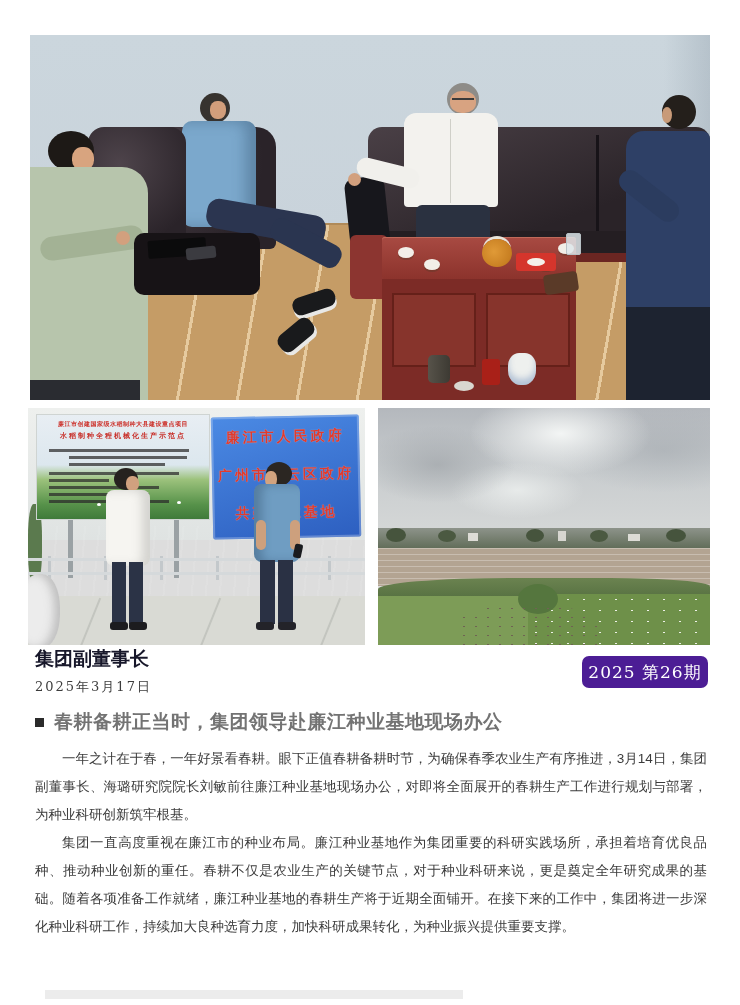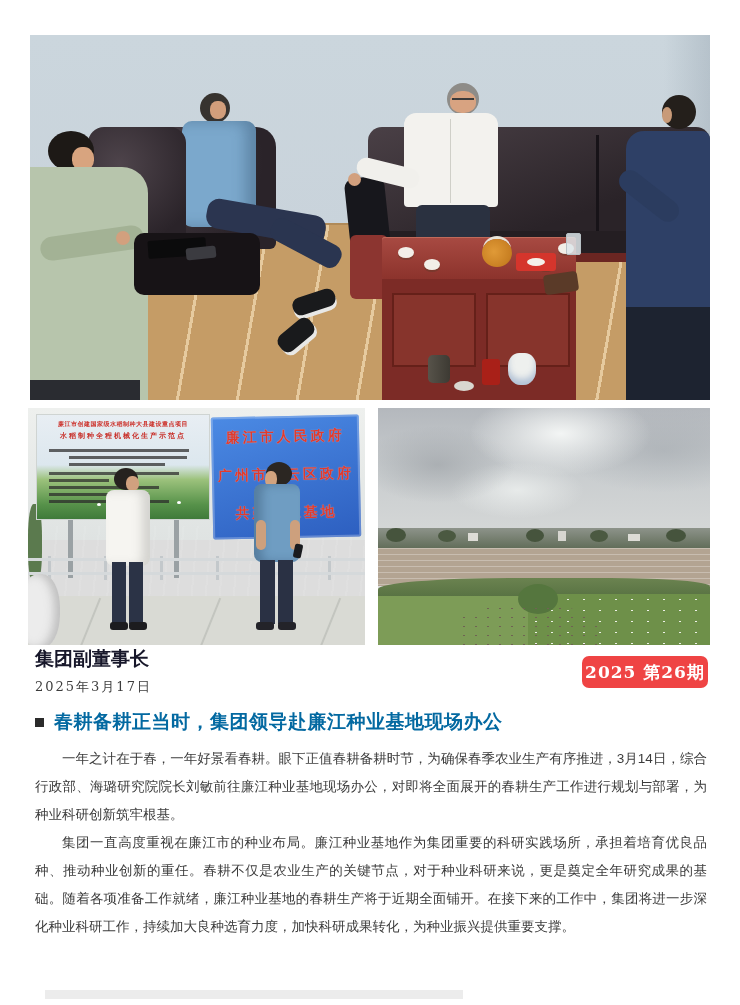--- a/index.html
+++ b/index.html
@@ -16,26 +16,26 @@
     background-image:repeating-linear-gradient(100deg,rgba(236,210,168,.0) 0 56px,rgba(236,210,168,.85) 56px 59px);}
   .cushion{background:radial-gradient(circle at 32% 28%,#4e444b 0%,#2a2329 70%);}
   .cup{width:16px;height:11px;background:#f2efe8;border-radius:50%;box-shadow:0 2px 0 rgba(80,60,40,.35);}
   
   .bar{position:absolute;height:3px;background:rgba(42,42,42,.72);}
   .sign-line{left:0;width:100%;text-align:center;font-weight:bold;font-size:14px;color:#e23a2c;
              letter-spacing:3px;text-shadow:0 0 1px rgba(255,255,255,.55);font-family:"Liberation Sans",sans-serif;}
   
   .dept{left:35px;top:646px;font-family:"DejaVu Serif",serif;font-weight:bold;font-size:19px;color:#17172a;}
   .pubdate{left:35px;top:678px;font-family:"DejaVu Serif",serif;font-size:13px;color:#3c3c3c;letter-spacing:2px;}
-  .badge{left:582px;top:656px;width:126px;height:32px;background:#ef4444;border-radius:7px;
-         color:#fff;font-family:"DejaVu Serif",serif;font-weight:bold;font-size:17px;line-height:32px;
+  .badge{left:582px;top:656px;width:126px;height:32px;background:#4c1d95;border-radius:7px;
+         color:#fff;font-family:"DejaVu Serif",serif;font-weight:normal;font-size:17px;line-height:32px;
          text-align:center;letter-spacing:1px;}
   .title-row{left:35px;top:709px;display:flex;align-items:center;z-index:3;}
   .bullet{width:9px;height:9px;background:#2b2b2b;margin-right:10px;flex:0 0 auto;}
-  .title-text{font-size:19px;font-weight:bold;color:#0369a1;letter-spacing:.5px;}
+  .title-text{font-size:19px;font-weight:bold;color:#737373;letter-spacing:.5px;}
   .bodytext{left:35px;top:745px;width:672px;z-index:2;font-size:13.5px;color:#3b3b3b;line-height:28px;
             text-align:justify;}
   .bodytext p{margin:0;text-indent:2em;}
   .watermark{left:28px;top:858px;z-index:0;font-family:"DejaVu Sans",sans-serif;font-weight:800;
              font-size:122px;letter-spacing:24px;color:#f1f1f1;}
   .wm-strip{left:45px;top:990px;width:418px;height:9px;background:#ececec;z-index:0;}
 </style>
 </head>
 <body>
 
@@ -211,17 +211,17 @@
   <div class="abs dept">集团副董事长</div>
   <div class="abs pubdate">2025年3月17日</div>
   <div class="abs badge">2025 第26期</div>
 
   <div class="abs title-row">
     <div class="bullet"></div>
     <div class="title-text">春耕备耕正当时，集团领导赴廉江种业基地现场办公</div>
   </div>
 
   <div class="abs bodytext">
-    <p>一年之计在于春，一年好景看春耕。眼下正值春耕备耕时节，为确保春季农业生产有序推进，3月14日，综合行政部、海璐研究院院长刘敏前往廉江种业基地现场办公，对即将全面展开的春耕生产工作进行规划与部署，为种业科研创新筑牢根基。</p>
+    <p>一年之计在于春，一年好景看春耕。眼下正值春耕备耕时节，为确保春季农业生产有序推进，3月14日，集团副董事长、海璐研究院院长刘敏前往廉江种业基地现场办公，对即将全面展开的春耕生产工作进行规划与部署，为种业科研创新筑牢根基。</p>
     <p>集团一直高度重视在廉江市的种业布局。廉江种业基地作为集团重要的科研实践场所，承担着培育优良品种、推动种业创新的重任。春耕不仅是农业生产的关键节点，对于种业科研来说，更是奠定全年研究成果的基础。随着各项准备工作就绪，廉江种业基地的春耕生产将于近期全面铺开。在接下来的工作中，集团将进一步深化种业科研工作，持续加大良种选育力度，加快科研成果转化，为种业振兴提供重要支撑。</p>
   </div>
 
 </div>
 
 </body></html>

